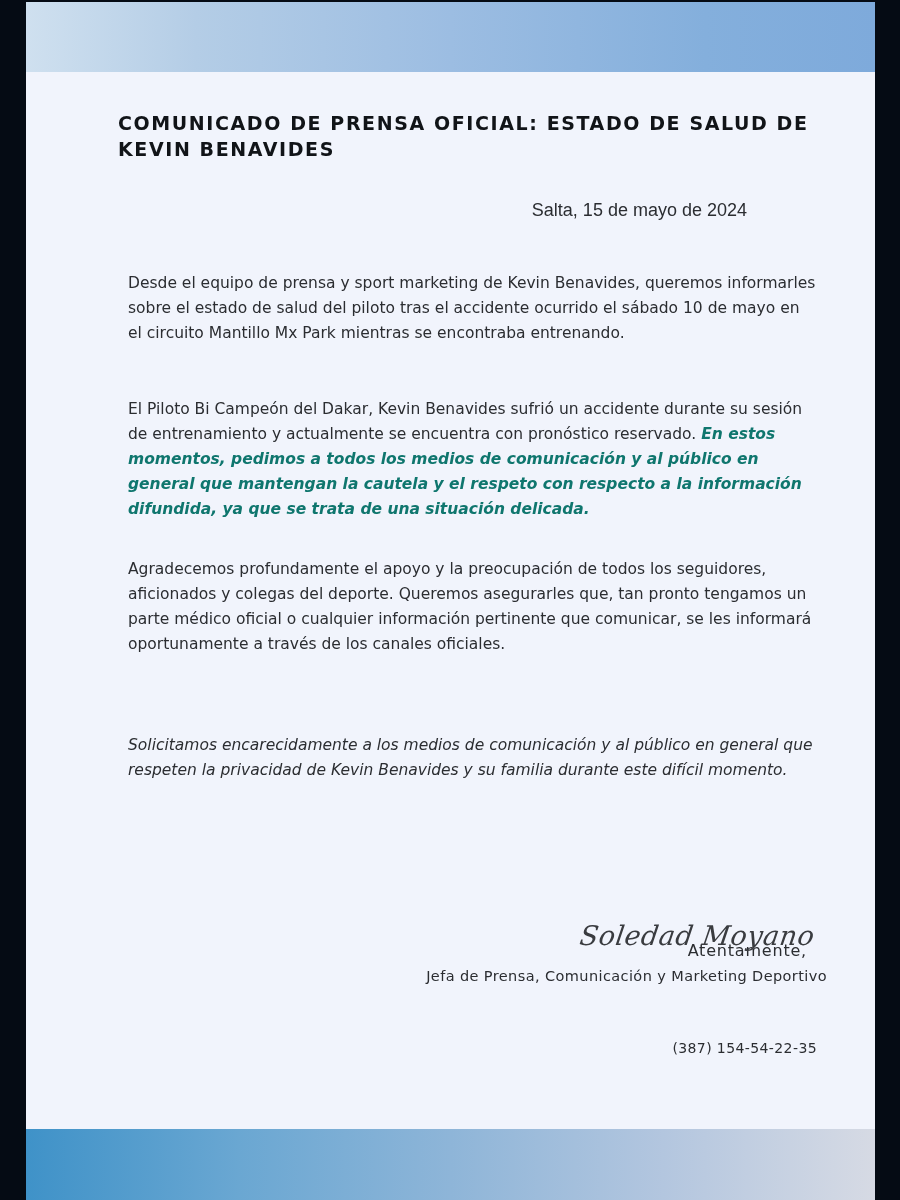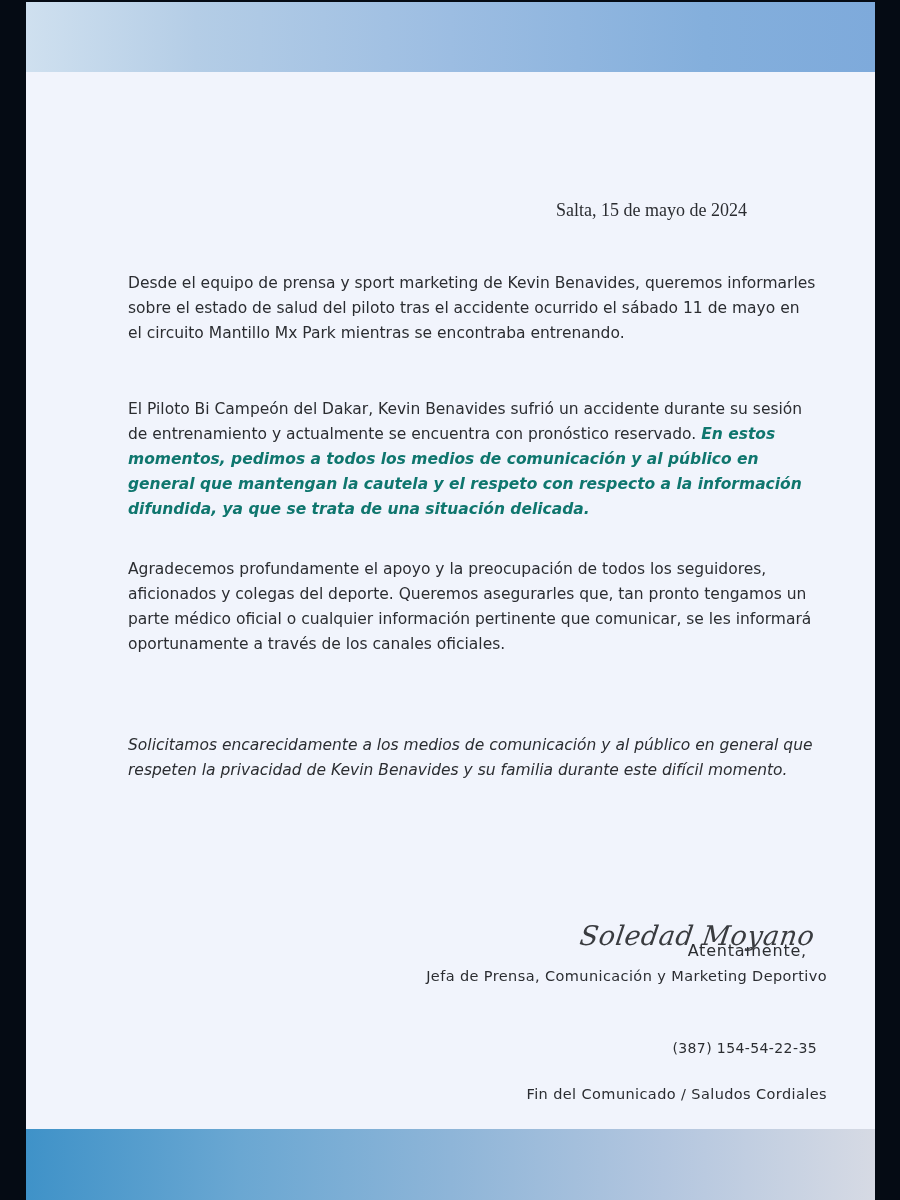--- a/index.html
+++ b/index.html
@@ -29,21 +29,21 @@
     }
     .body-text {
       font-family: "DejaVu Sans", sans-serif;
       font-size: 15.5px; line-height: 25px; color: #2b2d31;
     }
     .right {
       position: absolute; text-align: right;
     }
     .date {
       right: 128px; top: 198px;
-      font-family: Liberation Serif, serif;
+      font-family: Liberation Sans, sans-serif;
       font-size: 18px; color: #2b2d31;
     }
     .para {
       position: absolute; left: 102px; width: 690px;
     }
     .p1 { top: 269px; }
     .p2 { top: 395px; }
     .p3 { top: 555px; }
     .p4 { top: 731px; font-style: italic; }
     .emph { font-weight: bold; font-style: italic; color: #0f766e; }
@@ -84,37 +84,37 @@
       font-family: "DejaVu Sans", sans-serif;
       font-size: 14.5px; letter-spacing: 0.4px; color: #2b2d31;
     }
   </style>
 </head>
 <body>
 
 <div class="page">
   <div class="header-band"></div>
 
+  <h1 class="title">COMUNICADO DE PRENSA OFICIAL: ESTADO DE SALUD DE KEVIN BENAVIDES</h1>
 
   <div class="right date">Salta, 15 de mayo de 2024</div>
 
-  <p class="para body-text p1">Desde el equipo de prensa y sport marketing de Kevin Benavides, queremos informarles sobre el estado de salud del piloto tras el accidente ocurrido el sábado 11 de mayo en el circuito Mantillo Mx Park mientras se encontraba entrenando.</p>
+  <p class="para body-text p1">Desde el equipo de prensa y sport marketing de Kevin Benavides, queremos informarles sobre el estado de salud del piloto tras el accidente ocurrido el sábado 10 de mayo en el circuito Mantillo Mx Park mientras se encontraba entrenando.</p>
 
   <p class="para body-text p2"><span>El Piloto Bi Campeón del Dakar, Kevin Benavides sufrió un accidente durante su sesión de entrenamiento y actualmente se encuentra con pronóstico reservado. </span><span class="emph">En estos momentos, pedimos a todos los medios de comunicación y al público en general que mantengan la cautela y el respeto con respecto a la información difundida, ya que se trata de una situación delicada.</span></p>
 
   <p class="para body-text p3">Agradecemos profundamente el apoyo y la preocupación de todos los seguidores, aficionados y colegas del deporte. Queremos asegurarles que, tan pronto tengamos un parte médico oficial o cualquier información pertinente que comunicar, se les informará oportunamente a través de los canales oficiales.</p>
 
   <p class="para body-text p4">Solicitamos encarecidamente a los medios de comunicación y al público en general que respeten la privacidad de Kevin Benavides y su familia durante este difícil momento.</p>
 
 
   <div class="right regards">Atentamente,</div>
 
   <div class="right signature">Soledad Moyano</div>
 
   <div class="right role">Jefa de Prensa, Comunicación y Marketing Deportivo</div>
 
 
   <div class="right phone">(387) 154-54-22-35</div>
 
-  <div class="right closing">Fin del Comunicado / Saludos Cordiales</div>
 
   <div class="footer-band"></div>
 </div>
 
 </body></html>

